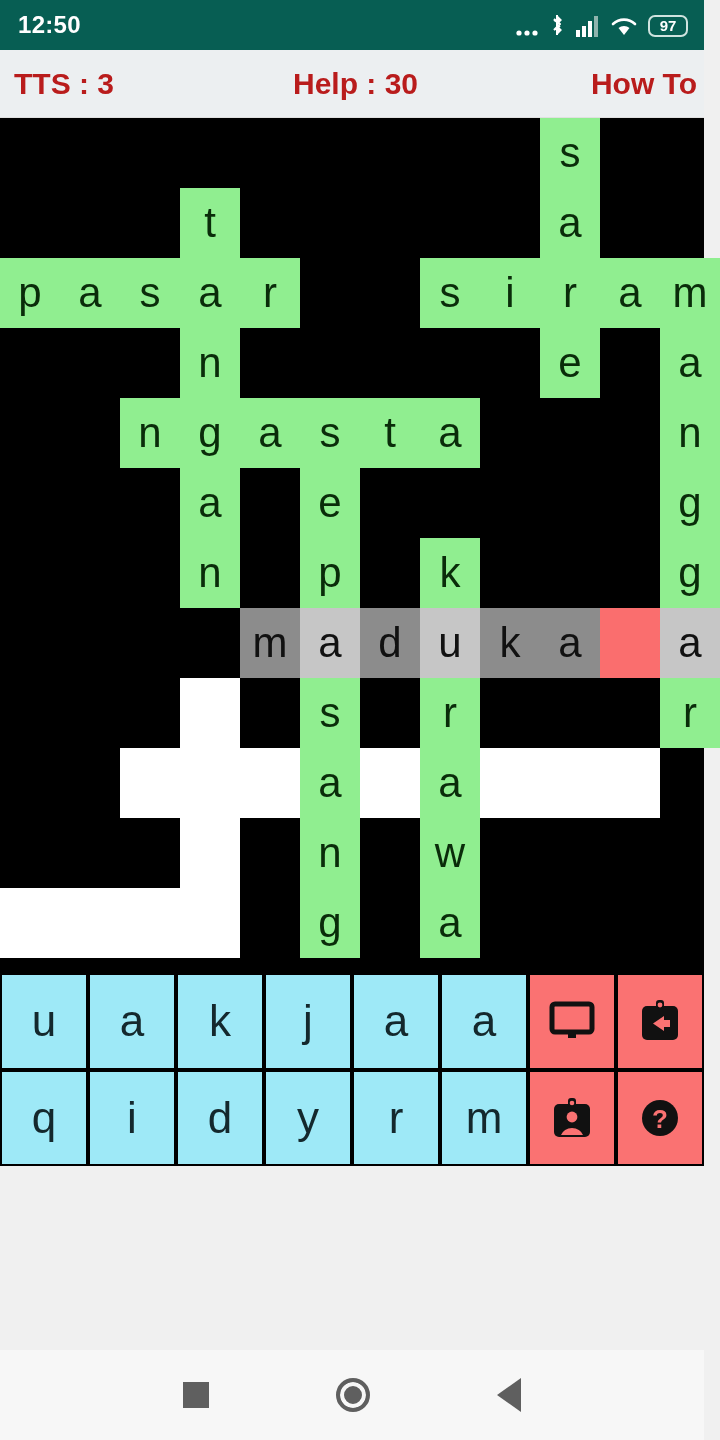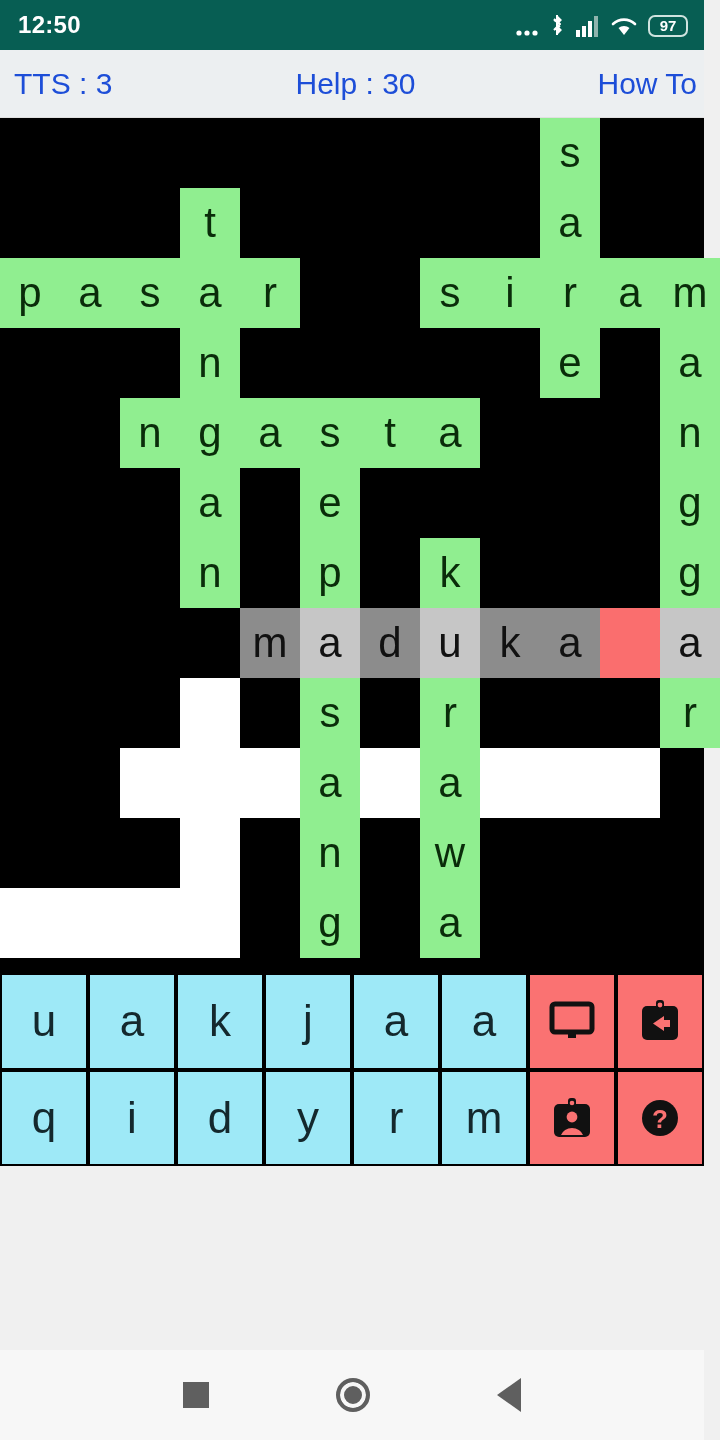--- a/index.html
+++ b/index.html
@@ -22,22 +22,23 @@
   .ic { display:inline-flex; align-items:center; }
   .battery {
     border:2px solid #cfe3df; border-radius:7px; padding:0 5px;
     font-size:15px; font-weight:bold; line-height:20px; height:22px;
     display:flex; align-items:center; justify-content:center; min-width:40px;
   }
 
   
   .appbar {
     height:68px; background:#eceff1; flex:0 0 68px;
-    display:flex; align-items:center; color:#1d4ed8; font-size:30px;
+    display:flex; align-items:center; color:#b91c1c; font-size:30px;
     border-bottom:1px solid #e0e0e0;
+    font-weight:bold;
   }
   .appbar .slot { flex:1; display:flex; align-items:center; }
   .appbar .slot.left   { justify-content:flex-start; padding-left:14px; }
   .appbar .slot.center { justify-content:center; }
   .appbar .slot.right  { justify-content:flex-end; padding-right:7px; }
 
   
   .grid-wrap { background:#000000; flex:0 0 855px; position:relative; }
   .grid { position:relative; width:720px; height:855px; }
   .cell {

